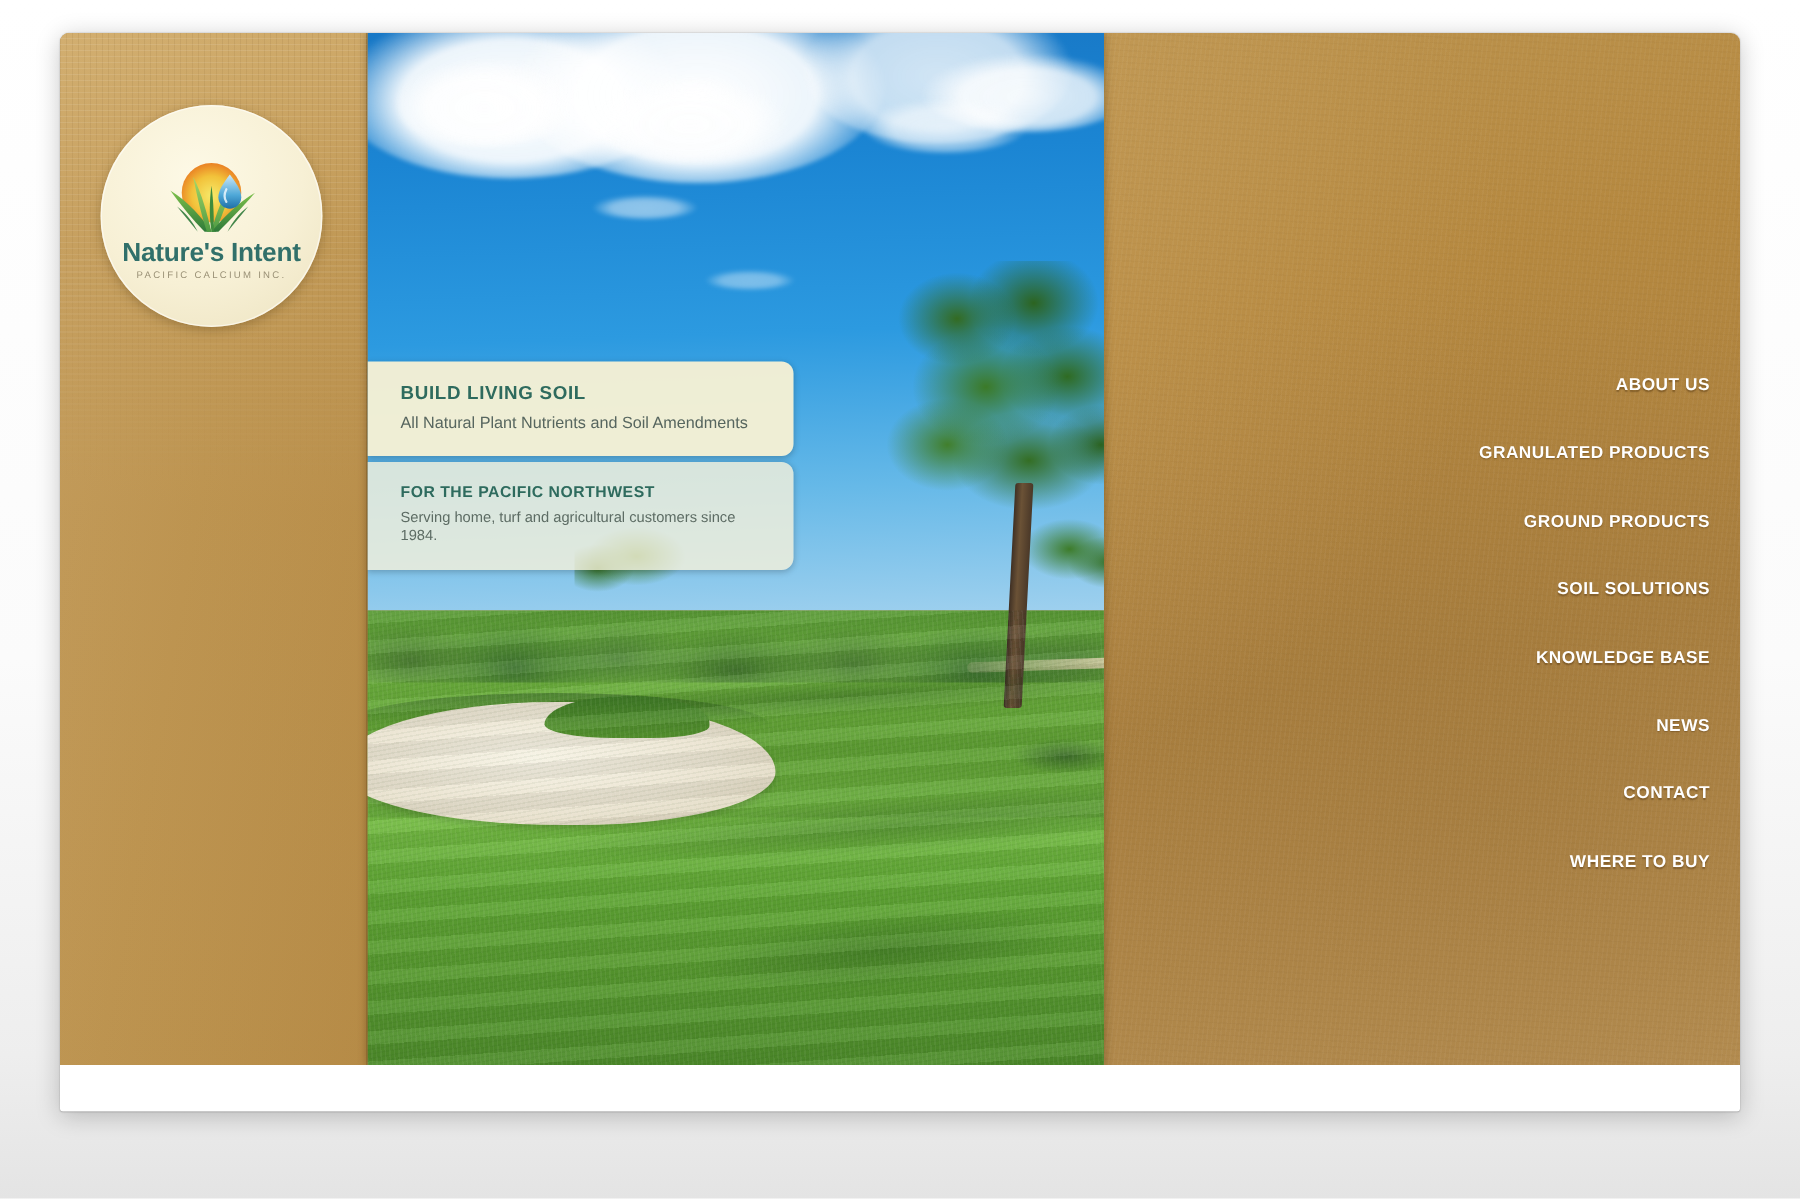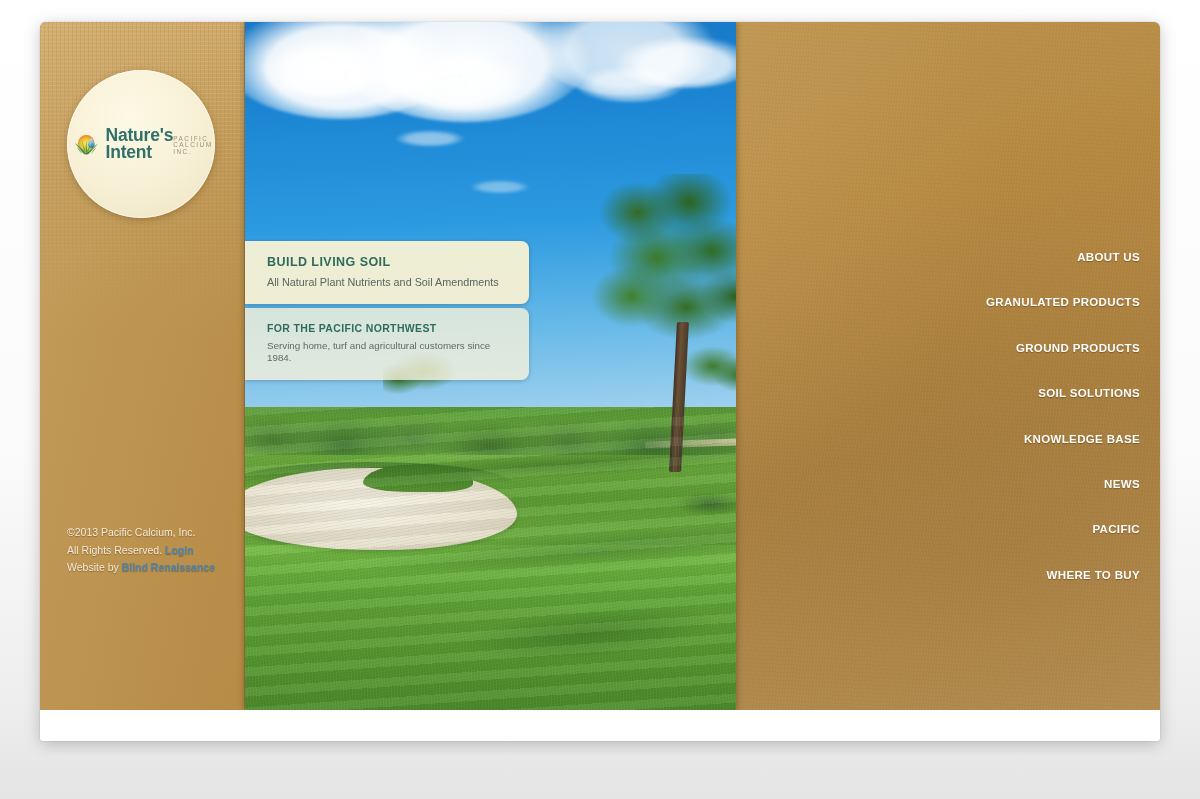--- a/index.html
+++ b/index.html
@@ -147,21 +147,21 @@
   .logo-badge {
     position: absolute;
     left: 27px;
     top: 48px;
     width: 148px;
     height: 148px;
     border-radius: 50%;
     background: radial-gradient(circle at 42% 32%, #fdf9e6 0%, #f7f0d5 55%, #ece2bf 100%);
     box-shadow: 0 2px 7px rgba(90,62,20,0.35), inset 0 0 0 1px rgba(255,255,255,0.55);
     display: flex;
-    flex-direction: row;
+    flex-direction: column;
     align-items: center;
     justify-content: center;
   }
   .logo-mark { width: 92px; height: 58px; display: block; margin-bottom: 1px; }
   .logo-name {
     font-size: 17.5px;
     font-weight: bold;
     color: #31706a;
     letter-spacing: -0.2px;
     line-height: 1;
@@ -479,35 +479,24 @@
       <div class="logo-sub">PACIFIC CALCIUM INC.</div>
     </div>
 
     <nav class="main-nav">
       <a class="nav-item" href="#">ABOUT US</a>
       <a class="nav-item" href="#">GRANULATED PRODUCTS</a>
       <a class="nav-item" href="#">GROUND PRODUCTS</a>
       <a class="nav-item" href="#">SOIL SOLUTIONS</a>
       <a class="nav-item" href="#">KNOWLEDGE BASE</a>
       <a class="nav-item" href="#">NEWS</a>
-      <a class="nav-item" href="#">PACIFIC</a>
+      <a class="nav-item" href="#">CONTACT</a>
       <a class="nav-item" href="#">WHERE TO BUY</a>
     </nav>
 
-    <div class="site-footer">
-      <div>©2013 Pacific Calcium, Inc.</div>
-      <div>
-        <span>All Rights Reserved.</span>
-        <a class="footer-link" href="#">Login</a>
-      </div>
-      <div>
-        <span>Website by</span>
-        <a class="footer-link" href="#">Blind Renaissance</a>
-      </div>
-    </div>
 
     <div class="hero">
       <div class="hero-photo">
         <div class="sky"></div>
         <div class="cloud c1"></div>
         <div class="cloud c2"></div>
         <div class="cloud c3"></div>
         <div class="cloud c4"></div>
         <div class="cloud c5"></div>
         <div class="cloud c6"></div>

